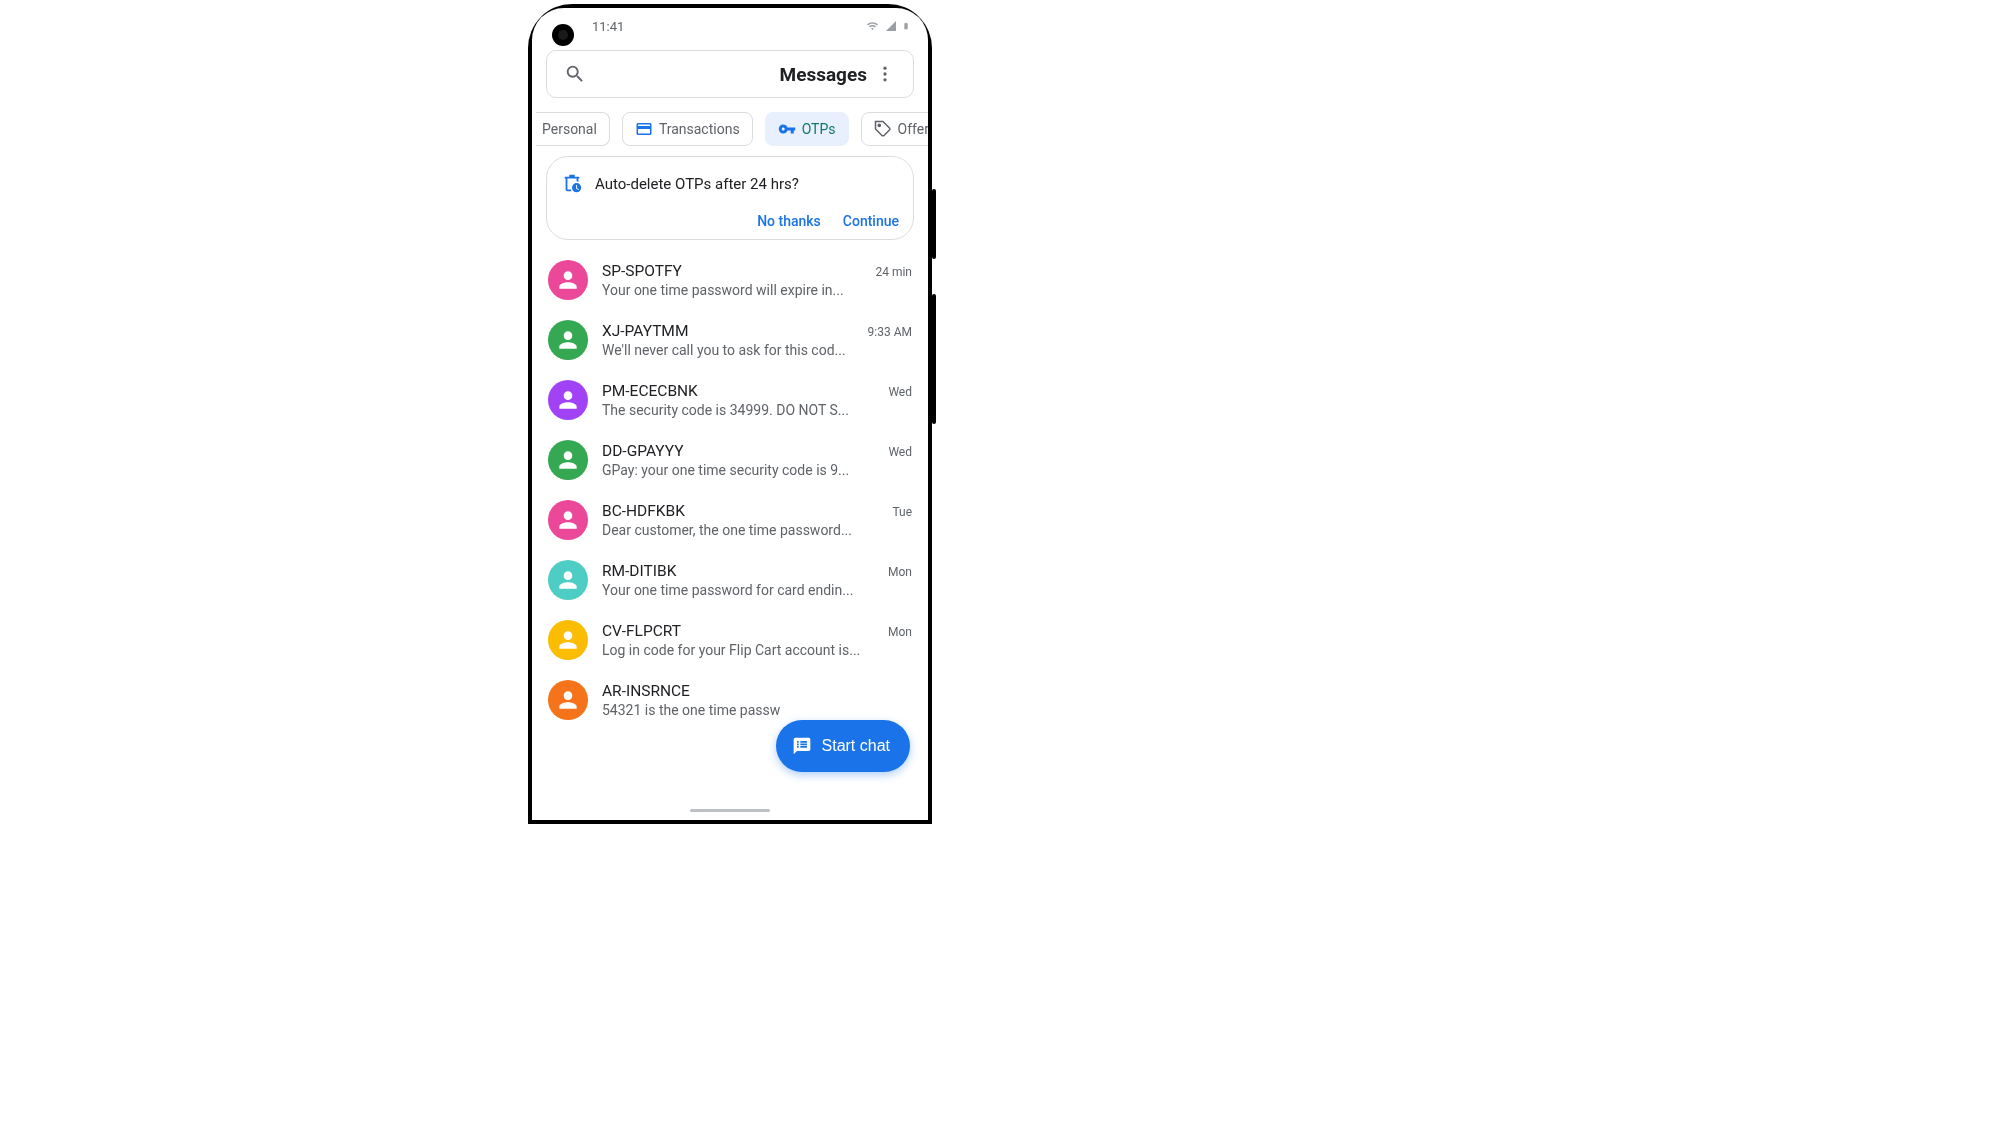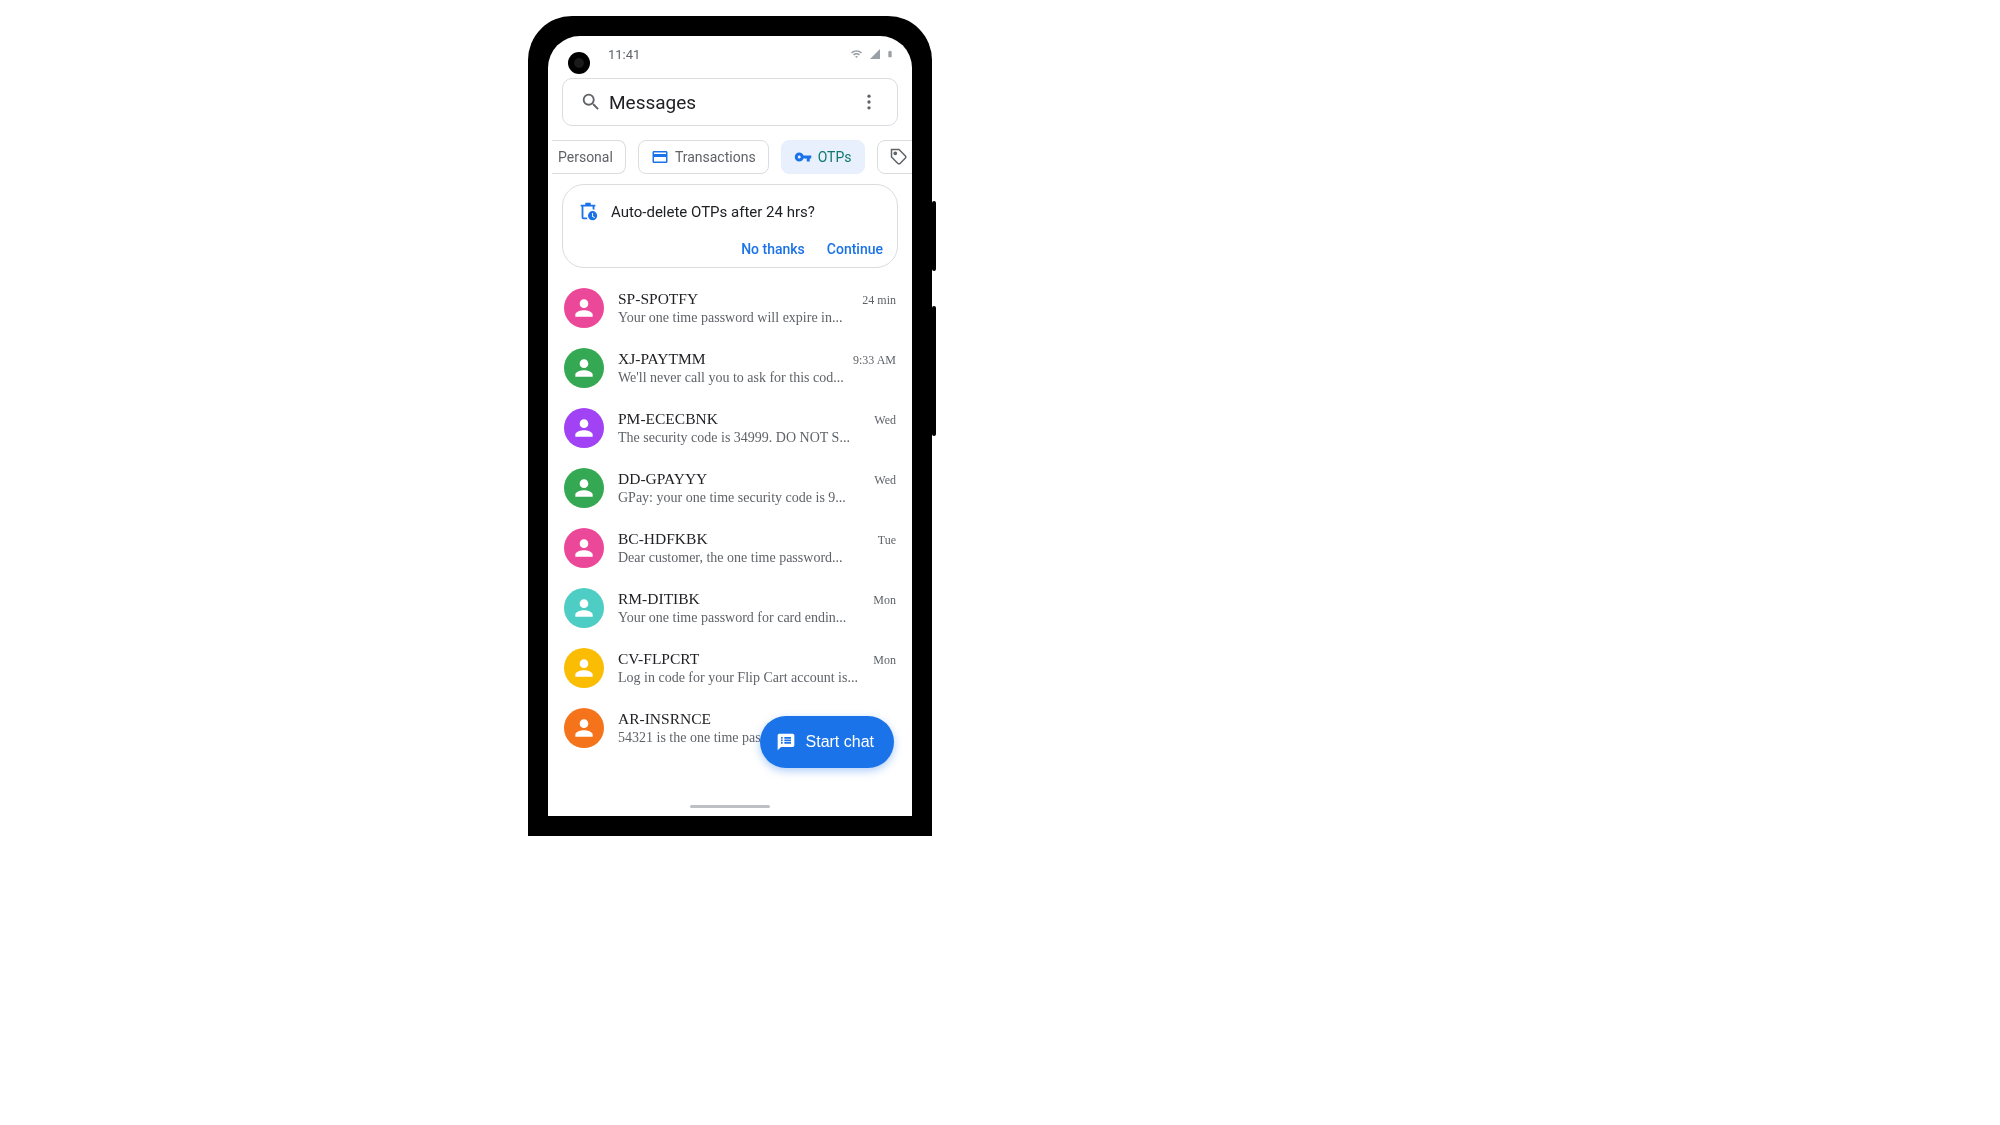--- a/index.html
+++ b/index.html
@@ -7,26 +7,26 @@
     width: 2000px;
     height: 1125px;
     background: #ffffff;
     font-family: -apple-system, BlinkMacSystemFont, 'Segoe UI', Roboto, Arial, sans-serif;
     position: relative;
     overflow: hidden;
   }
   .phone-frame {
     position: absolute;
     left: 528px;
-    top: 16px;
+    top: 4px;
     width: 404px;
     height: 820px;
     background: #000;
     border-radius: 44px 44px 0 0;
-    padding: 20px;
+    padding: 4px;
   }
   .phone-frame::before {
     
     content:"";
     position:absolute;
     right:-4px; top:185px;
     width:4px; height:70px;
     background:#000;
     border-radius:2px;
   }
@@ -82,24 +82,24 @@
     height: 48px;
     border: 1px solid #dadce0;
     border-radius: 10px;
     display:flex;
     align-items:center;
     padding: 0 10px;
     flex-shrink:0;
   }
   .search-bar .title {
     flex:1;
-    text-align:left;
+    text-align:right;
     font-size: 19px;
     color:#202124;
-    font-weight:400;
+    font-weight:700;
   }
   .icon-btn {
     width:36px; height:36px;
     display:flex; align-items:center; justify-content:center;
     color:#5f6368;
     border:none; background:none; cursor:pointer;
   }
 
   .tabs-row {
     display:flex;
@@ -169,21 +169,21 @@
     padding: 10px 16px 10px 16px;
     gap:14px;
   }
   .avatar {
     width:40px; height:40px;
     border-radius:50%;
     flex-shrink:0;
     display:flex; align-items:center; justify-content:center;
   }
   .avatar svg { display:block; }
-  .convo-body { flex:1; min-width:0;font-family:Liberation Serif, serif; }
+  .convo-body { flex:1; min-width:0; }
   .convo-top {
     display:flex;
     justify-content:space-between;
     align-items:baseline;
   }
   .sender {
     font-size:15.5px;
     color:#202124;
     font-weight:400;
   }

